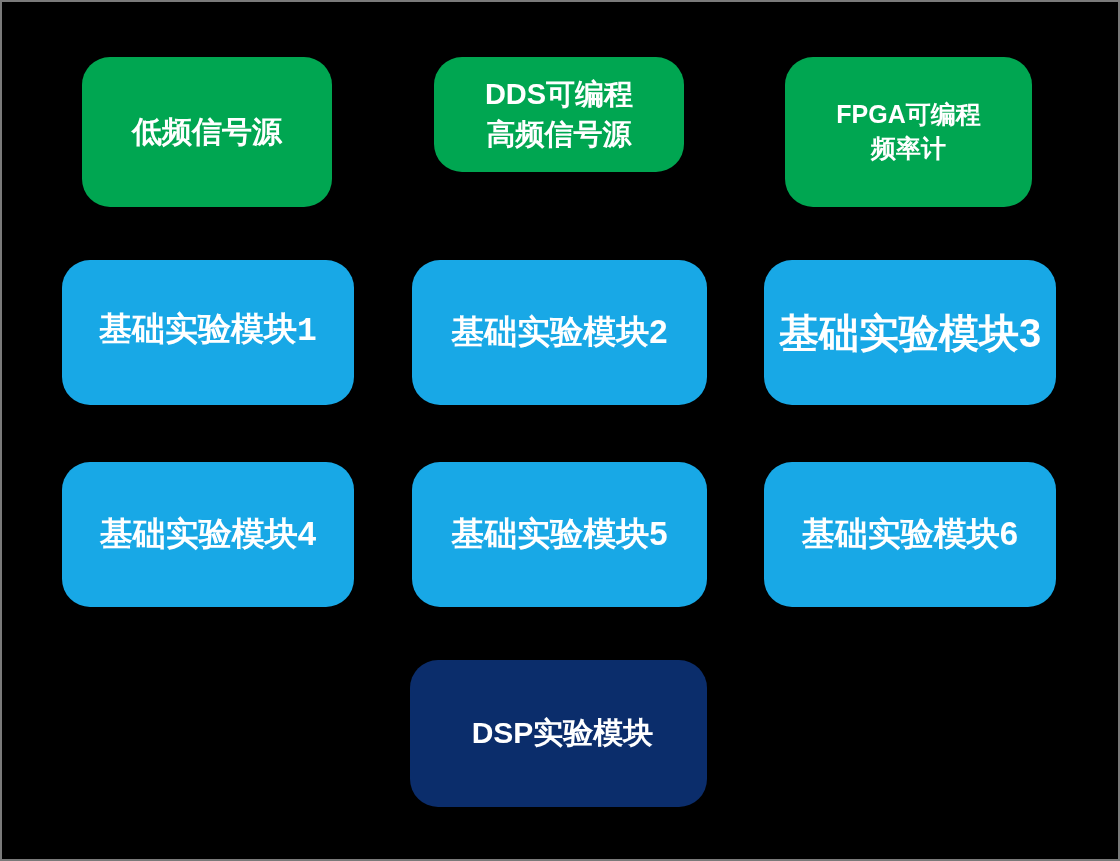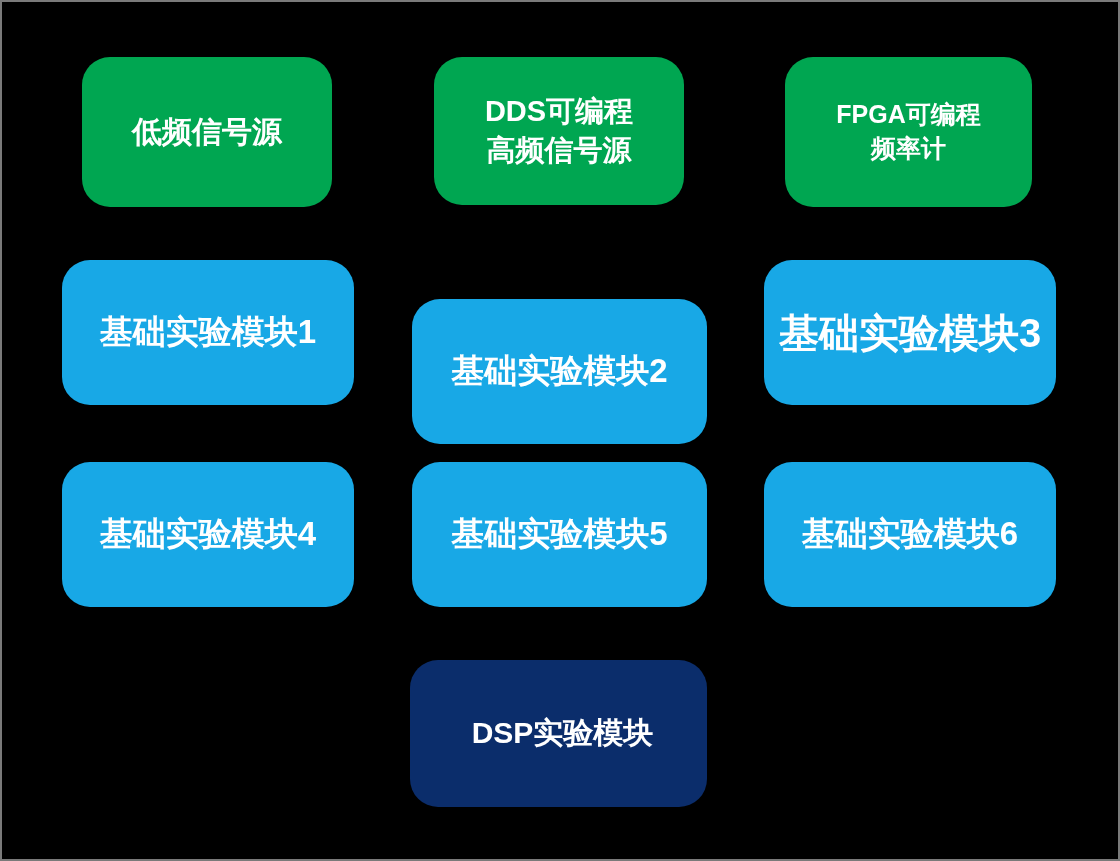--- a/index.html
+++ b/index.html
@@ -29,26 +29,26 @@
     white-space: pre-line;
     line-height: 1.35;
     box-sizing: border-box;
   }
   .green { background: #00a651; }
   .blue  { background: #18a8e6; }
   .navy  { background: #0b2d6b; }
 
   
   .r1c1 { left: 80px;  top: 55px;  width: 250px; height: 150px; font-size: 30px; }
-  .r1c2 { left: 432px; top: 55px;  width: 250px; height: 148px; font-size: 29px; }
+  .r1c2 { left: 432px; top: 55px;  width: 250px; height: 115px; font-size: 29px; }
   .r1c3 { left: 783px; top: 55px;  width: 247px; height: 150px; font-size: 25px; }
 
   
-  .r2c1 { left: 60px;  top: 258px; width: 292px; height: 145px; font-size: 33px; }
-  .r2c2 { left: 410px; top: 258px; width: 295px; height: 145px; font-size: 33px; margin-top: 39px; }
+  .r2c1 { left: 60px;  top: 258px; width: 292px; height: 145px; font-size: 33px; font-family: Liberation Mono, monospace; }
+  .r2c2 { left: 410px; top: 258px; width: 295px; height: 145px; font-size: 33px; }
   .r2c3 { left: 762px; top: 258px; width: 292px; height: 145px; font-size: 40px; }
 
   
   .r3c1 { left: 60px;  top: 460px; width: 292px; height: 145px; font-size: 33px; }
   .r3c2 { left: 410px; top: 460px; width: 295px; height: 145px; font-size: 33px; }
   .r3c3 { left: 762px; top: 460px; width: 292px; height: 145px; font-size: 33px; text-align: center; }
 
   
   .r4c1 { left: 408px; top: 658px; width: 297px; height: 147px; font-size: 30px; padding-left: 8px; }
 </style>

